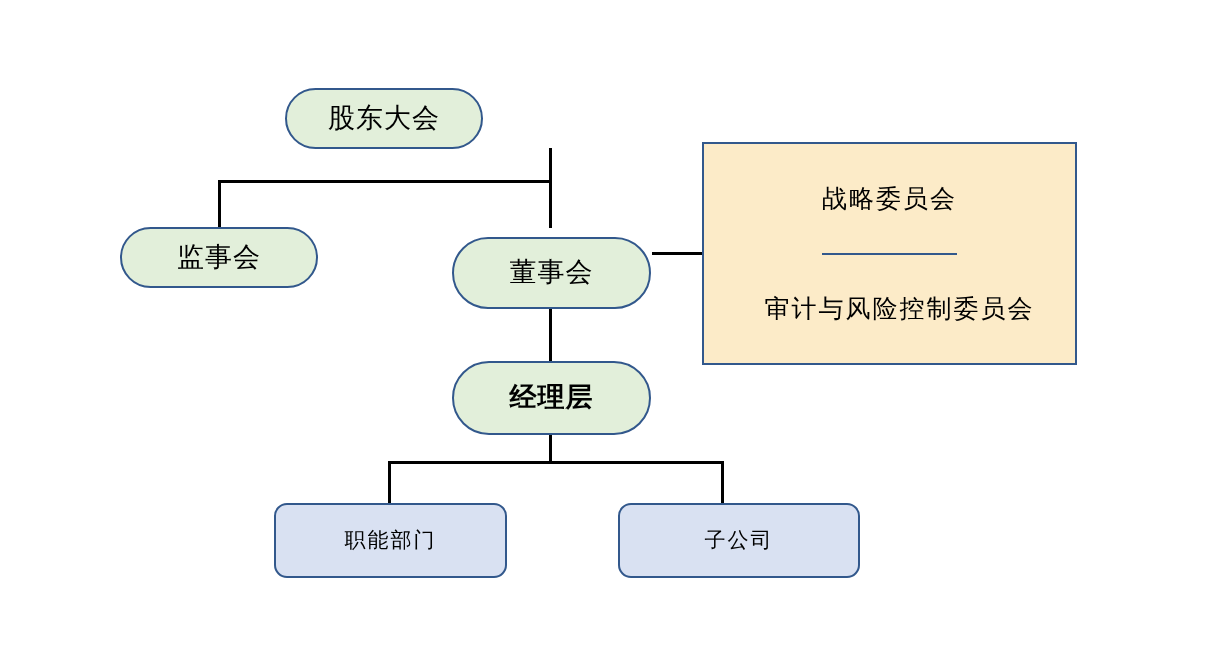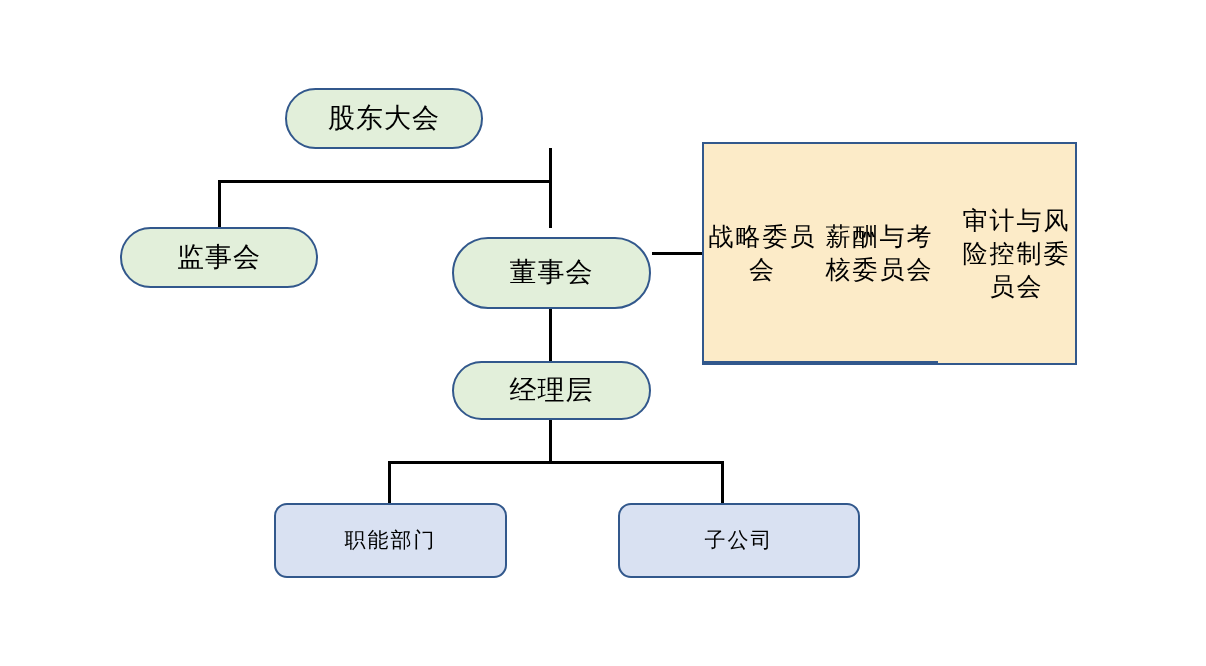--- a/index.html
+++ b/index.html
@@ -50,20 +50,22 @@
     letter-spacing: 2px;
   }
 
   
   #committee-table {
     position: absolute;
     box-sizing: border-box;
     border: 2.5px solid #32588C;
     background: #FCEBC8;
     display: flex;
+    flex-direction: column;
+    align-items: center;
   }
   .committee-row {
     flex: 1 1 0;
     box-sizing: border-box;
     display: flex;
     align-items: center;
     justify-content: center;
     text-align: center;
     color: #000000;
     background: #FCEBC8;
@@ -95,25 +97,24 @@
   <div class="connector" style="left:388px; top:461px; width:336px; height:3px;"></div>
   <div class="connector" style="left:388px; top:461px; width:3px; height:44px;"></div>
   <div class="connector" style="left:721px; top:461px; width:3px; height:44px;"></div>
 
   <div class="node node-pill" style="left:285px; top:88px; width:198px; height:61px;">股东大会</div>
 
   <div class="node node-pill" style="left:120px; top:227px; width:198px; height:61px;">监事会</div>
 
   <div class="node node-pill" style="left:452px; top:237px; width:199px; height:72px;">董事会</div>
 
-  <div class="node node-pill" style="left:452px; top:361px; width:199px; height:59px;">经理层</div>
+  <div class="node node-pill" style="left:452px; top:361px; width:199px; height:74px;font-weight:bold;">经理层</div>
 
   <div class="node node-box" style="left:274px; top:503px; width:233px; height:75px;">职能部门</div>
 
   <div class="node node-box" style="left:618px; top:503px; width:242px; height:75px;">子公司</div>
 
   <div id="committee-table" style="left:702px; top:142px; width:375px; height:223px;">
     <div class="committee-row">战略委员会</div>
-    <div class="committee-row">薪酬与考核委员会</div>
     <div class="committee-row">审计与风险控制委员会</div>
   </div>
 
 </div>
 
 </body></html>

